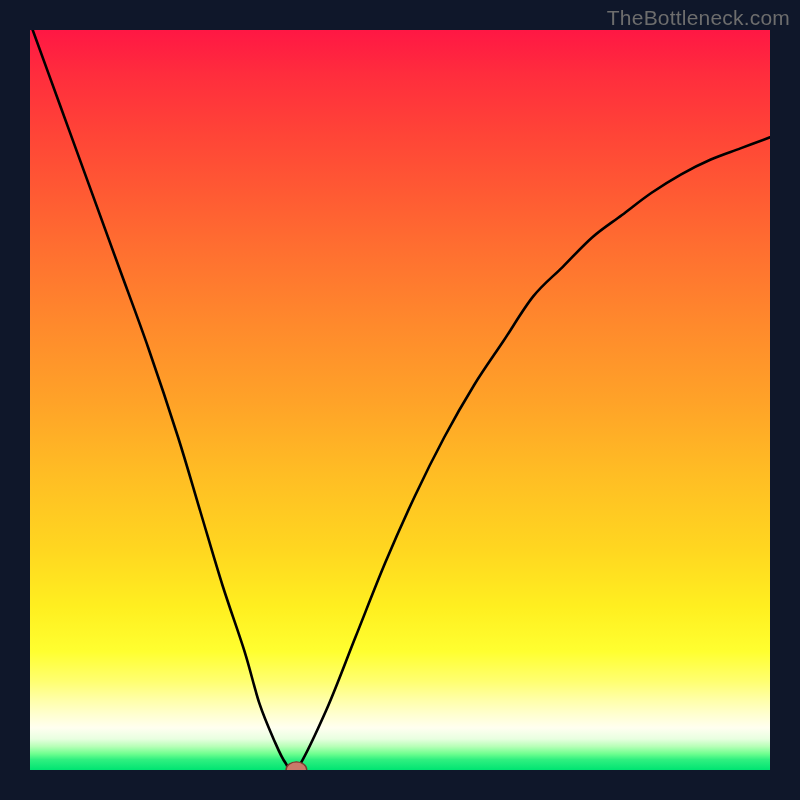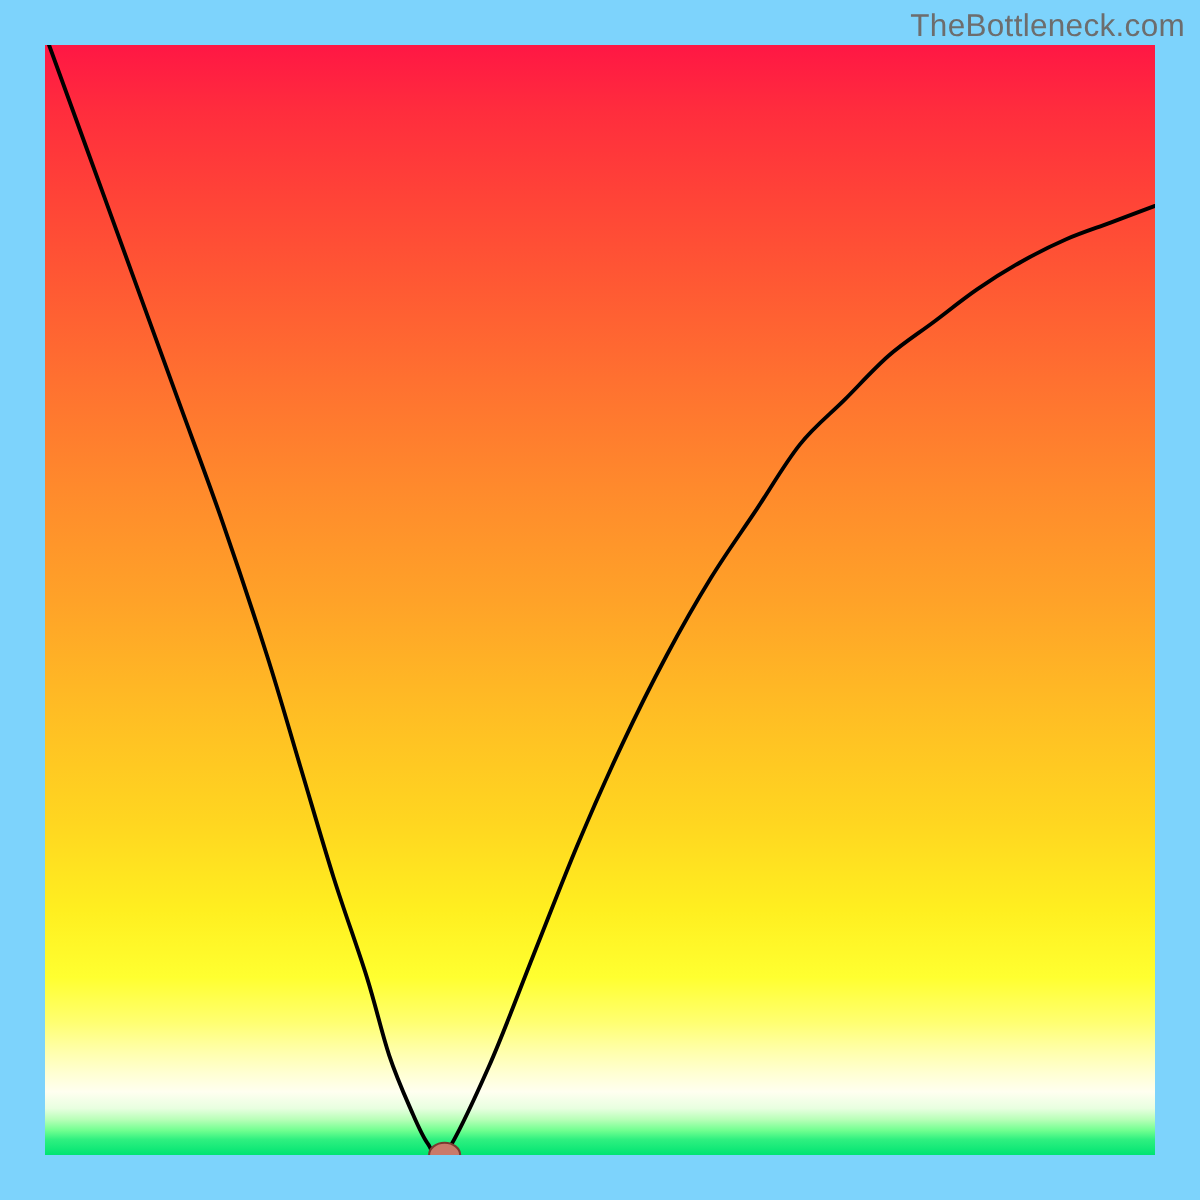--- a/index.html
+++ b/index.html
@@ -10,21 +10,21 @@
     background: #000;
     font-family: Arial, Helvetica, sans-serif;
     overflow: hidden;
   }
   .frame {
     position: absolute;
     top: 0;
     left: 0;
     width: 800px;
     height: 800px;
-    background: #7dd3fc;
+    background: #0f172a;
   }
   .plot-area {
     position: absolute;
     top: 30px;
     left: 30px;
     width: 740px;
     height: 740px;
     overflow: hidden;
   }
   .gradient-bg {

